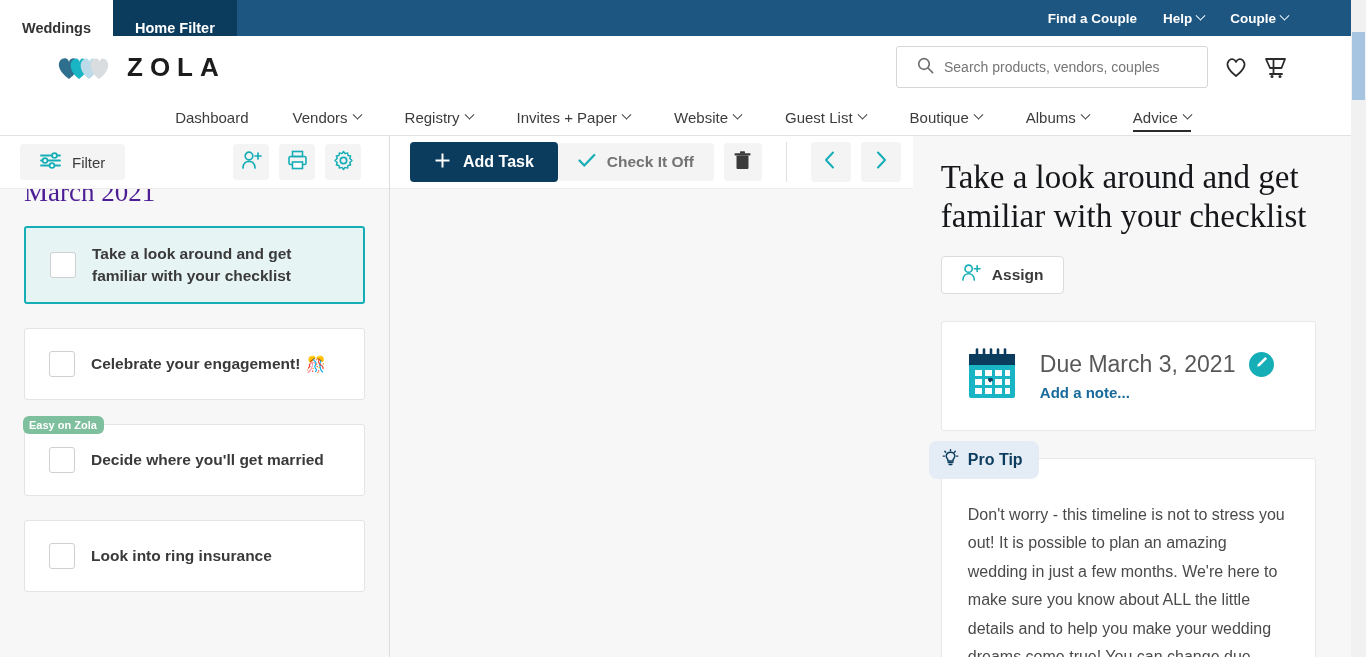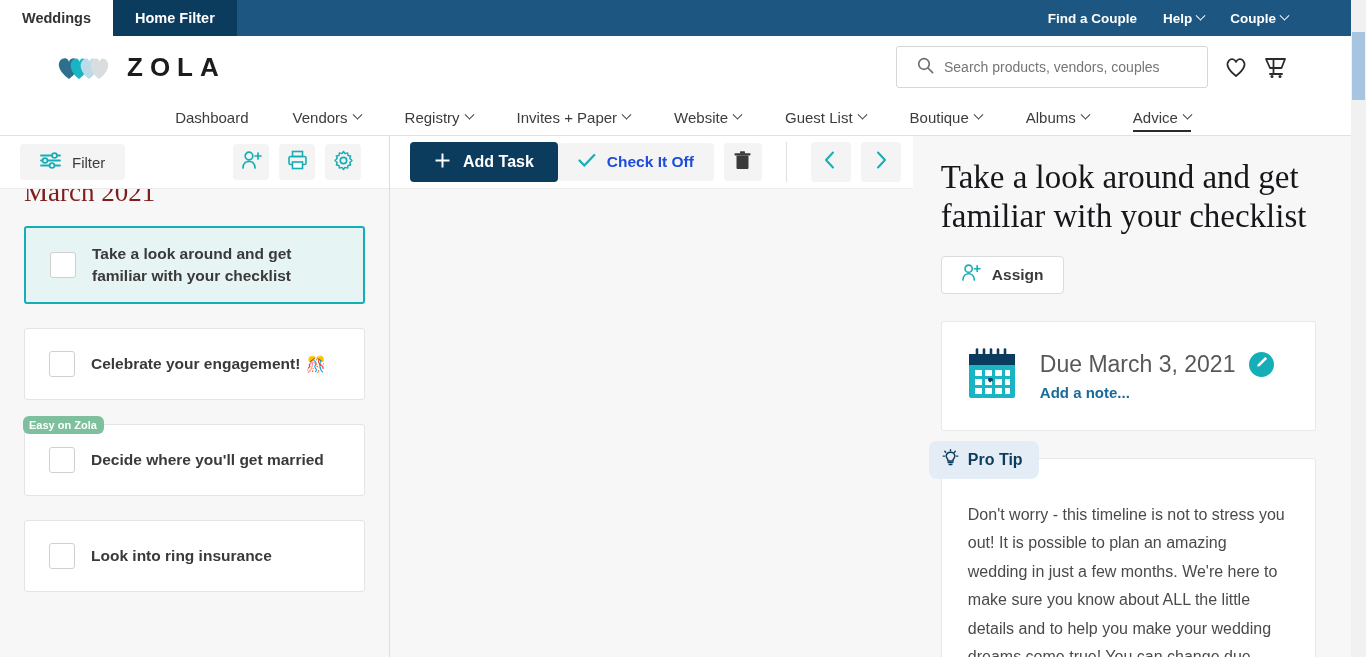--- a/index.html
+++ b/index.html
@@ -12,21 +12,21 @@
 
   
   .topbar {
     height: 36px;
     background: #1d5680;
     display: flex;
     align-items: stretch;
     position: relative;
   }
   .topbar-tab {
-    display: flex; align-items: center;
+    display: flex; align-items: flex-end;
     padding: 0 22px;
     font-size: 14.5px; font-weight: bold;
     color: #ffffff;
     cursor: pointer;
     white-space: nowrap;
   }
   .topbar-tab.light {
     background: #ffffff;
     color: #333333;
   }
@@ -149,21 +149,21 @@
   .left-tool-right { margin-left: auto; display: flex; gap: 10px; }
 
   .task-list {
     flex: 1;
     overflow: hidden;
     padding: 0 24px;
     position: relative;
   }
   .month-heading {
     font-family: "Liberation Serif", serif;
-    font-size: 27px; color: #7f1d1d;
+    font-size: 27px; color: #4c1d95;
     margin-top: -12px;
     margin-bottom: 18px;
     white-space: nowrap;
   }
   .task-card {
     background: #ffffff;
     border: 1px solid #e4e4e4;
     border-radius: 3px;
     min-height: 72px;
     display: flex; align-items: center;
@@ -223,21 +223,21 @@
     height: 40px; padding: 0 24px;
     font-size: 16px; font-weight: bold;
     cursor: pointer;
     font-family: "Liberation Sans", sans-serif;
   }
   .right-tool-group { margin-left: auto; display: flex; align-items: center; gap: 10px; }
   .check-off-btn {
     display: flex; align-items: center; gap: 11px;
     background: #f4f4f4; border-radius: 4px;
     height: 38px; padding: 0 20px;
-    font-size: 15.5px; font-weight: bold; color: #1d4ed8;
+    font-size: 15.5px; font-weight: bold; color: #737373;
     cursor: pointer; white-space: nowrap;
   }
   .tool-divider {
     width: 1px; align-self: stretch;
     background: #e0e0e0;
     margin: 0 14px;
   }
   .nav-arrow-btn {
     width: 40px; height: 40px;
     background: #f4f4f4; border-radius: 4px;

